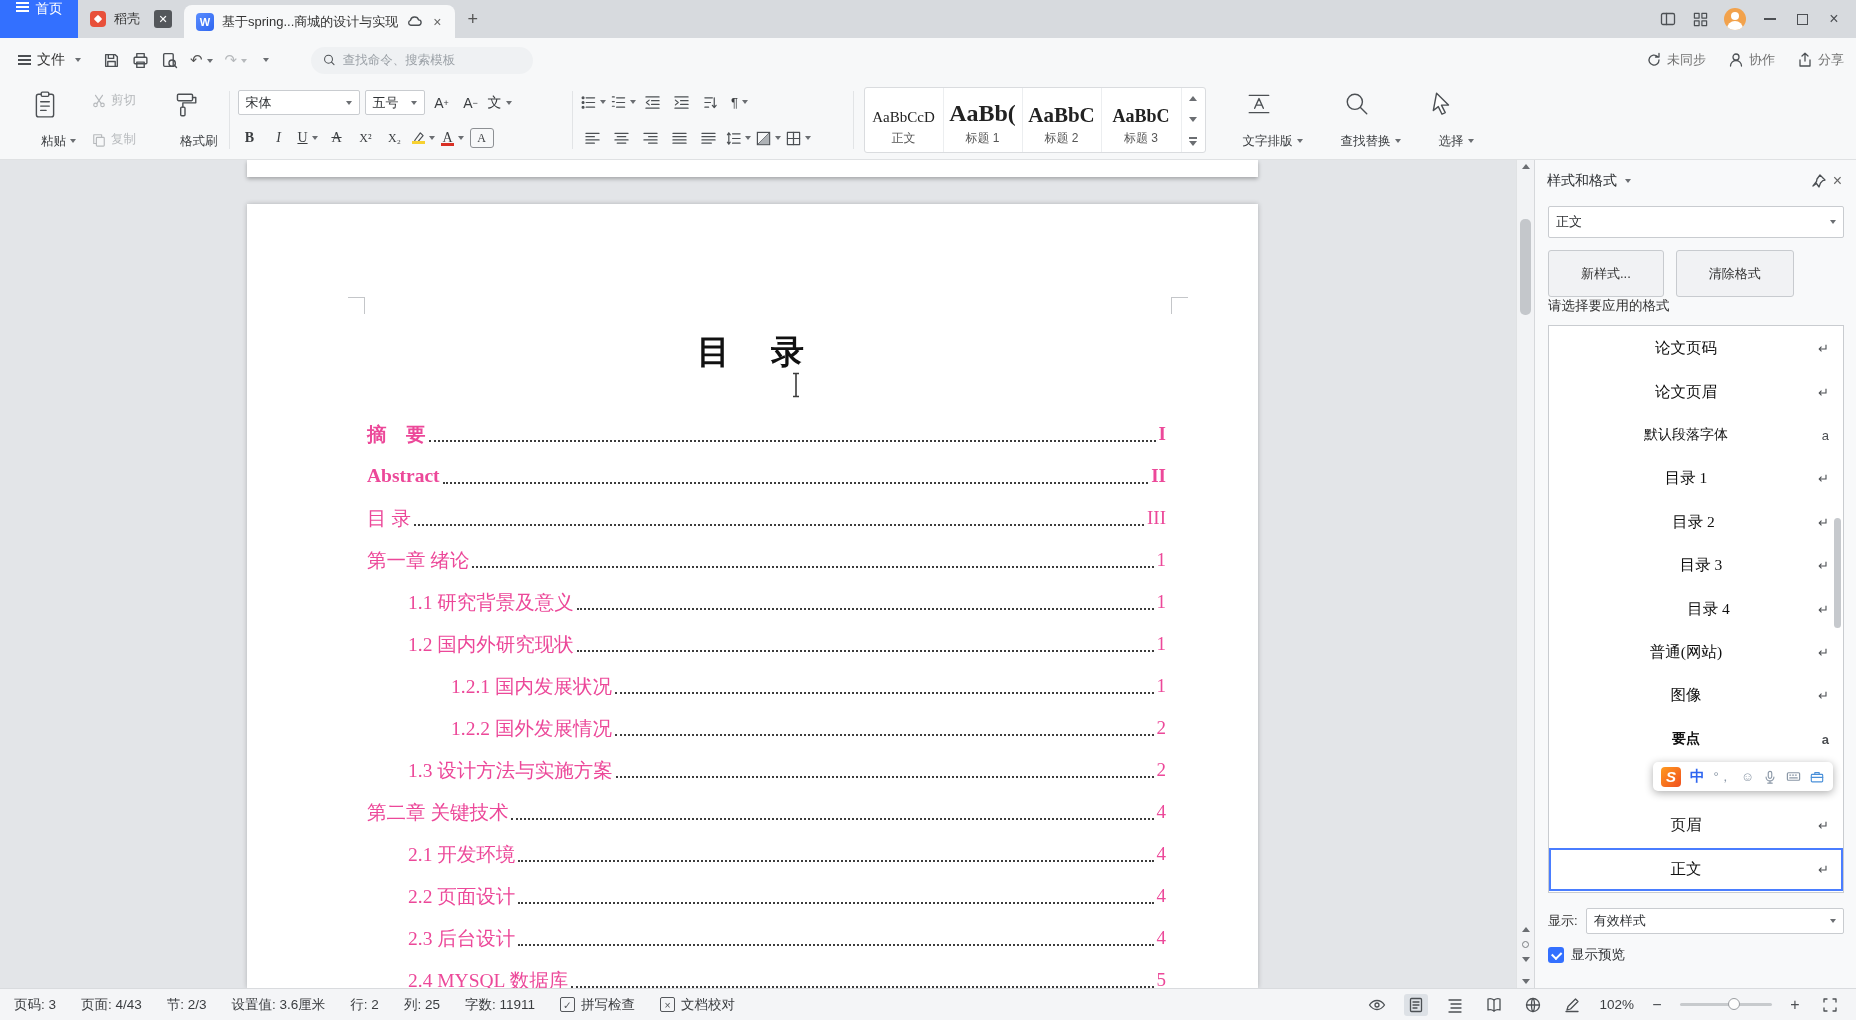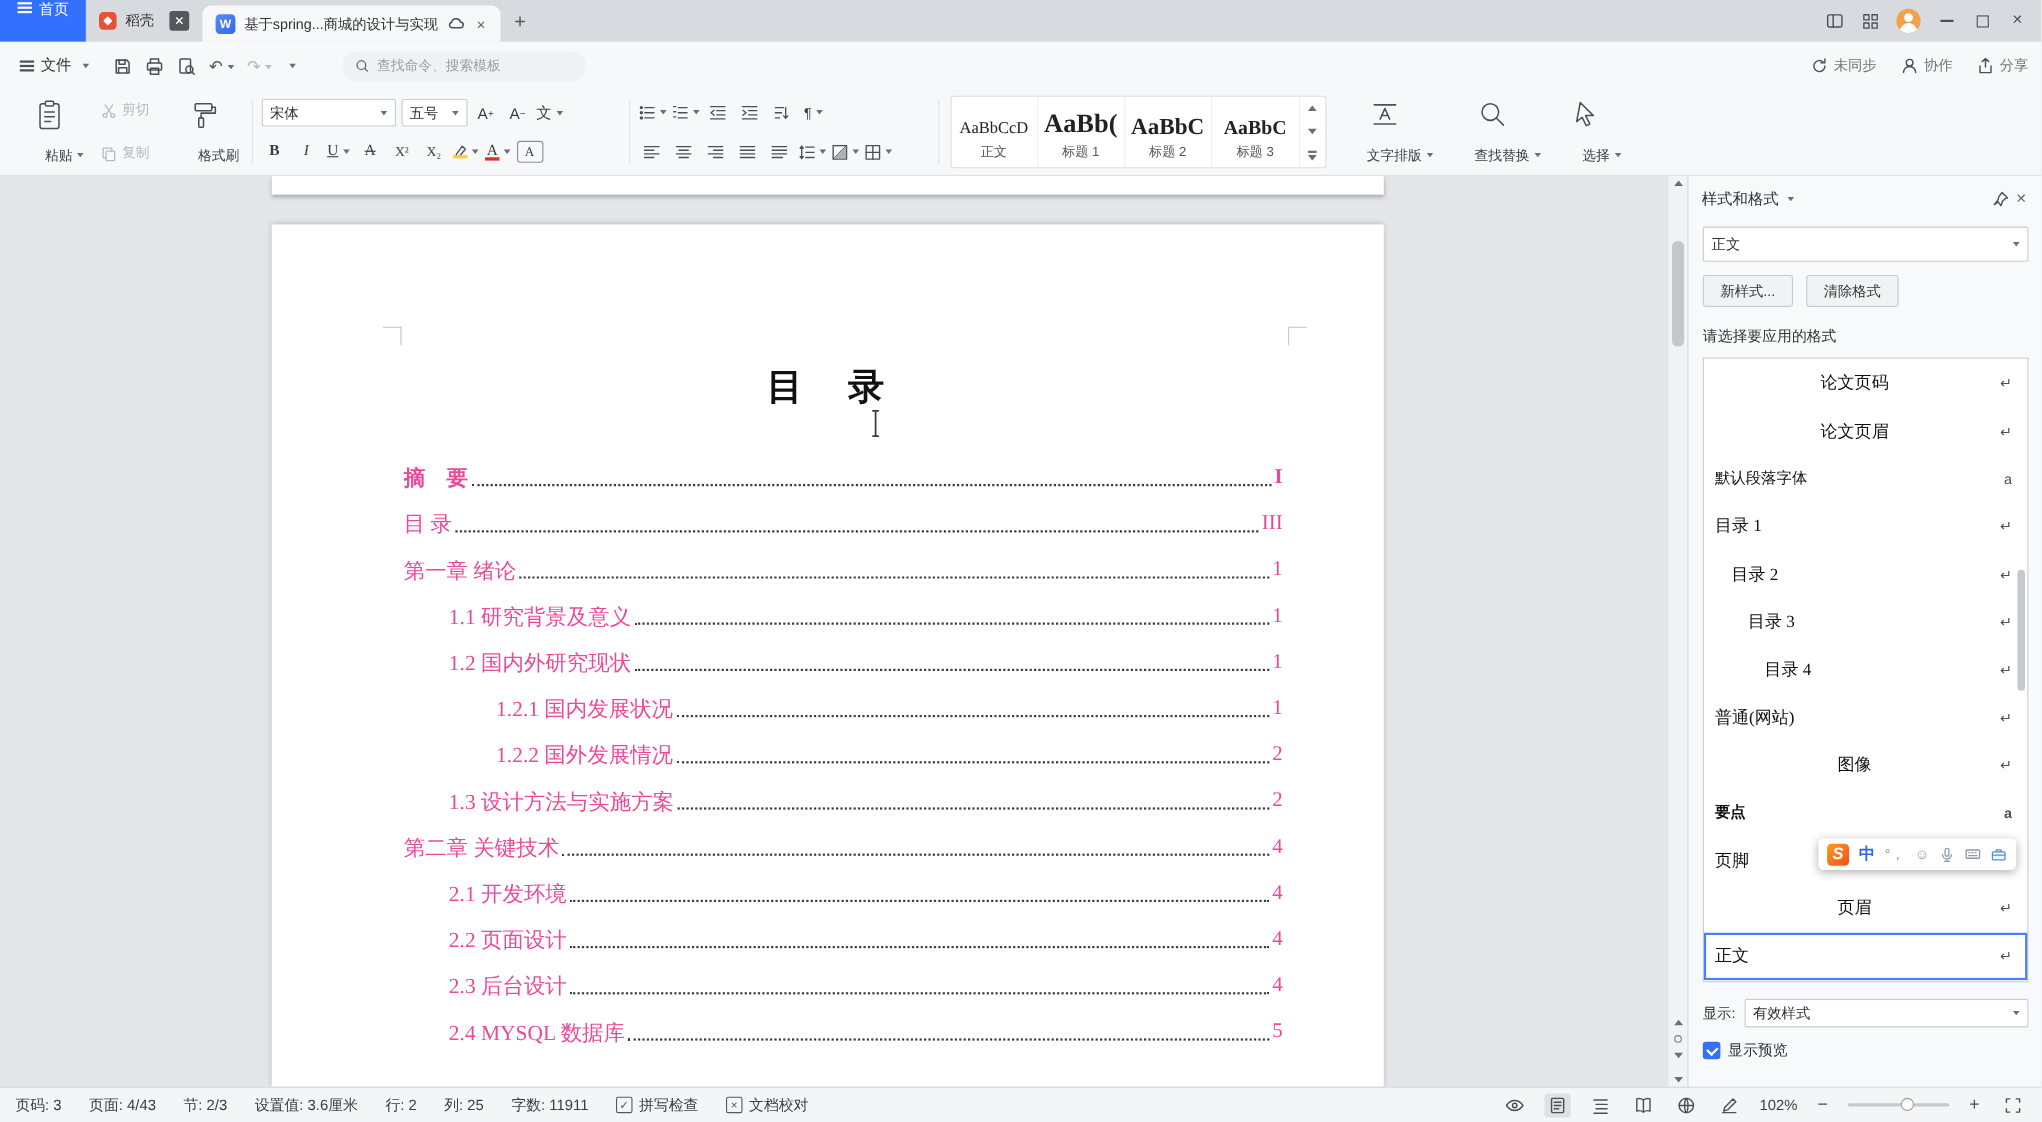--- a/index.html
+++ b/index.html
@@ -94,25 +94,25 @@
   .dotbtn { width:7px; height:7px; border:1.4px solid #7b7e82; border-radius:50%; }
   .vs-bot { position:absolute; bottom:4px; left:0; right:0; display:flex; justify-content:center; }
 
   
   .panel { position:absolute; top:160px; left:1534px; width:322px; height:828px; background:#f8f9fa; border-left:1px solid #d6d8db; }
   .p-head { height:42px; display:flex; align-items:center; padding:0 12px; gap:4px; }
   .p-title { font-size:14px; color:#2e3134; }
   .p-head .sp { flex:1; }
   .p-combo { position:absolute; left:13px; top:46px; width:296px; height:32px; }
   .p-btnrow { position:absolute; left:13px; top:90px; display:flex; gap:12px; }
-  .p-btn { height:29px; padding:0 15px; background:#f1f2f4; border:1px solid #c8cbcf; border-radius:3px; font-size:13px; color:#333; display:flex; align-items:center; }
+  .p-btn { height:47px; padding:0 32px; background:#f1f2f4; border:1px solid #c8cbcf; border-radius:3px; font-size:13px; color:#333; display:flex; align-items:center; }
   .p-prompt { position:absolute; left:13px; top:137px; font-size:13.5px; color:#333; }
   .p-list { position:absolute; left:13px; top:165px; width:296px; height:568px; background:#fff; border:1px solid #c9ccd0; display:flex; flex-direction:column; padding:1px 0; }
   .sp-item { flex:1; display:flex; align-items:center; padding:0 14px 0 10px; font-family:"Liberation Serif","DejaVu Serif",serif; font-size:15.5px; color:#101010; position:relative; }
-  .sp-item .lab { flex:1; white-space:nowrap; overflow:hidden; }
+  .sp-item .lab { flex:1; white-space:nowrap; overflow:hidden;text-align:center; }
   .sp-item.center .lab { text-align:center; }
   .sp-item.ind1 .lab { padding-left:15px; }
   .sp-item.ind2 .lab { padding-left:30px; }
   .sp-item.ind3 .lab { padding-left:45px; }
   .sp-item.sans { font-family:"Liberation Sans",sans-serif; font-size:14px; }
   .sp-item.bold { font-weight:bold; }
   .sp-item .mk { width:16px; text-align:right; color:#4c4f53; font-size:13px; font-family:"Liberation Sans",sans-serif; }
   .sp-item.selected { outline:2px solid #4a7dff; outline-offset:-2px; }
   .p-scroll { position:absolute; right:2px; top:192px; width:7px; height:110px; background:#c6c9cd; border-radius:4px; }
   .p-disp { position:absolute; left:13px; top:748px; display:flex; align-items:center; gap:8px; width:296px; }
@@ -477,20 +477,25 @@
     <div class="prev-page"></div>
     <div class="page">
       <span class="corner cl"></span>
       <span class="corner cr"></span>
       <div class="doc-title">目　录</div>
       <div class="toc">
         <div class="toc-line b">
             <span>摘　要</span>
             <span class="dots"></span>
             <span class="pg">I</span>
+          </div>
+        <div class="toc-line b">
+            <span>Abstract</span>
+            <span class="dots"></span>
+            <span class="pg">II</span>
           </div>
         <div class="toc-line">
             <span>目 录</span>
             <span class="dots"></span>
             <span class="pg">III</span>
           </div>
         <div class="toc-line">
             <span>第一章  绪论</span>
             <span class="dots"></span>
             <span class="pg">1</span>

